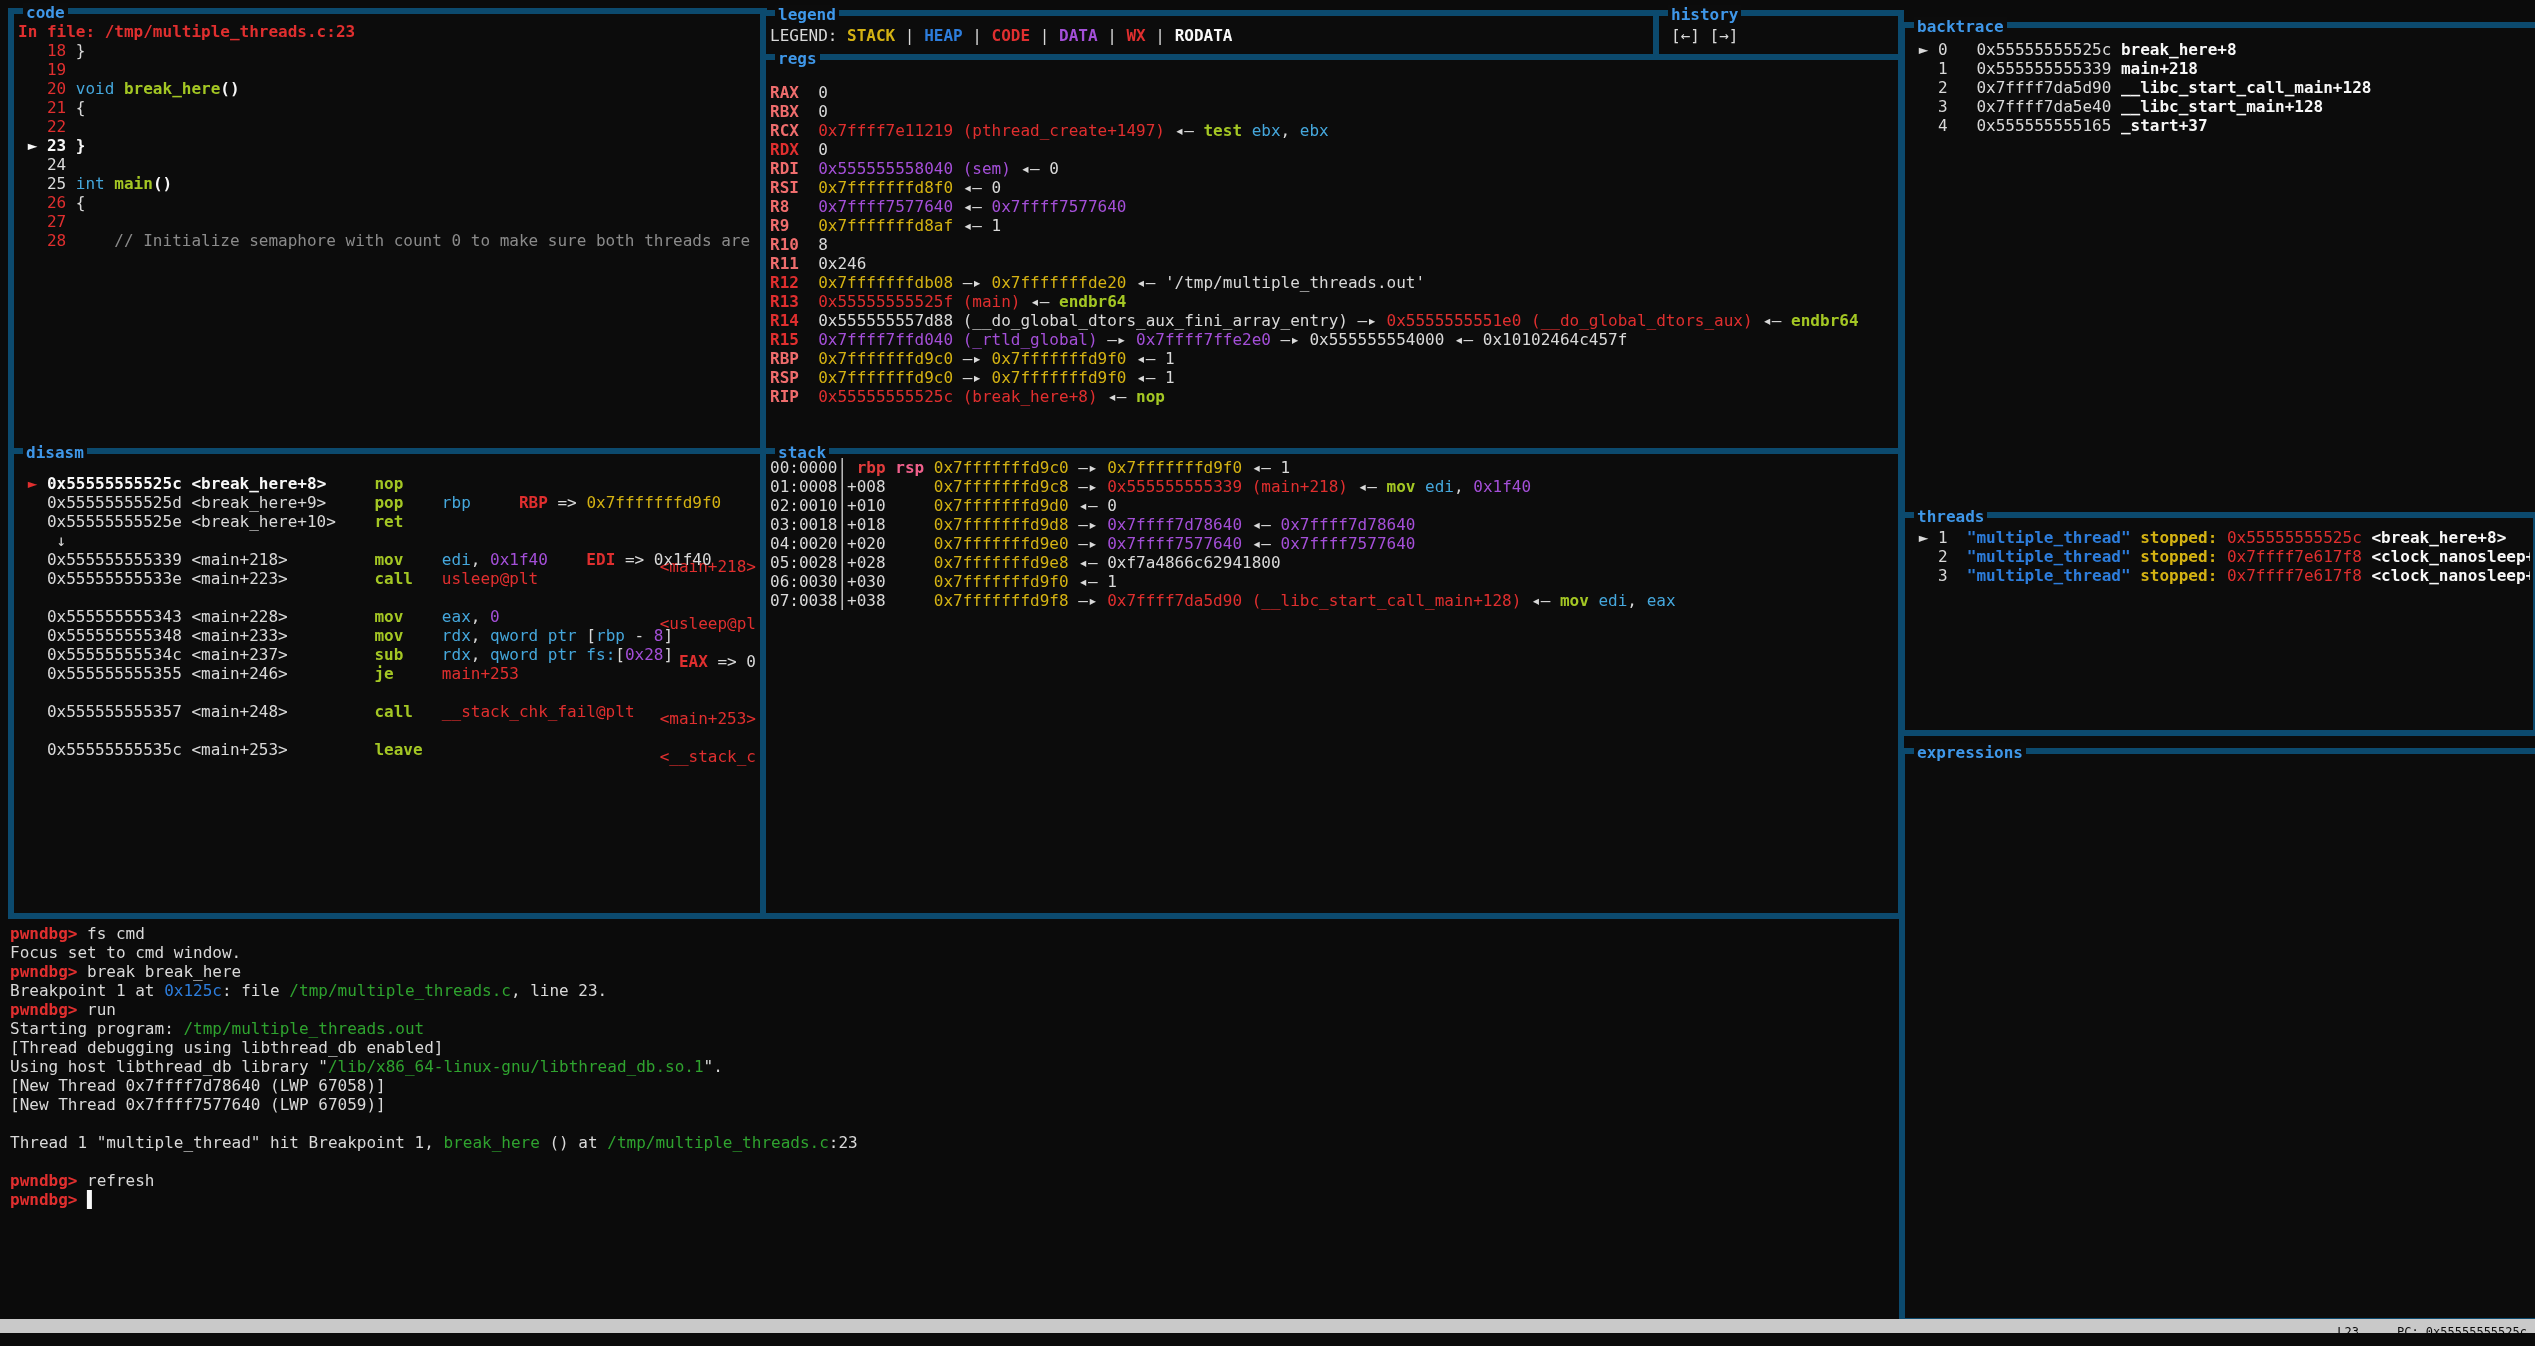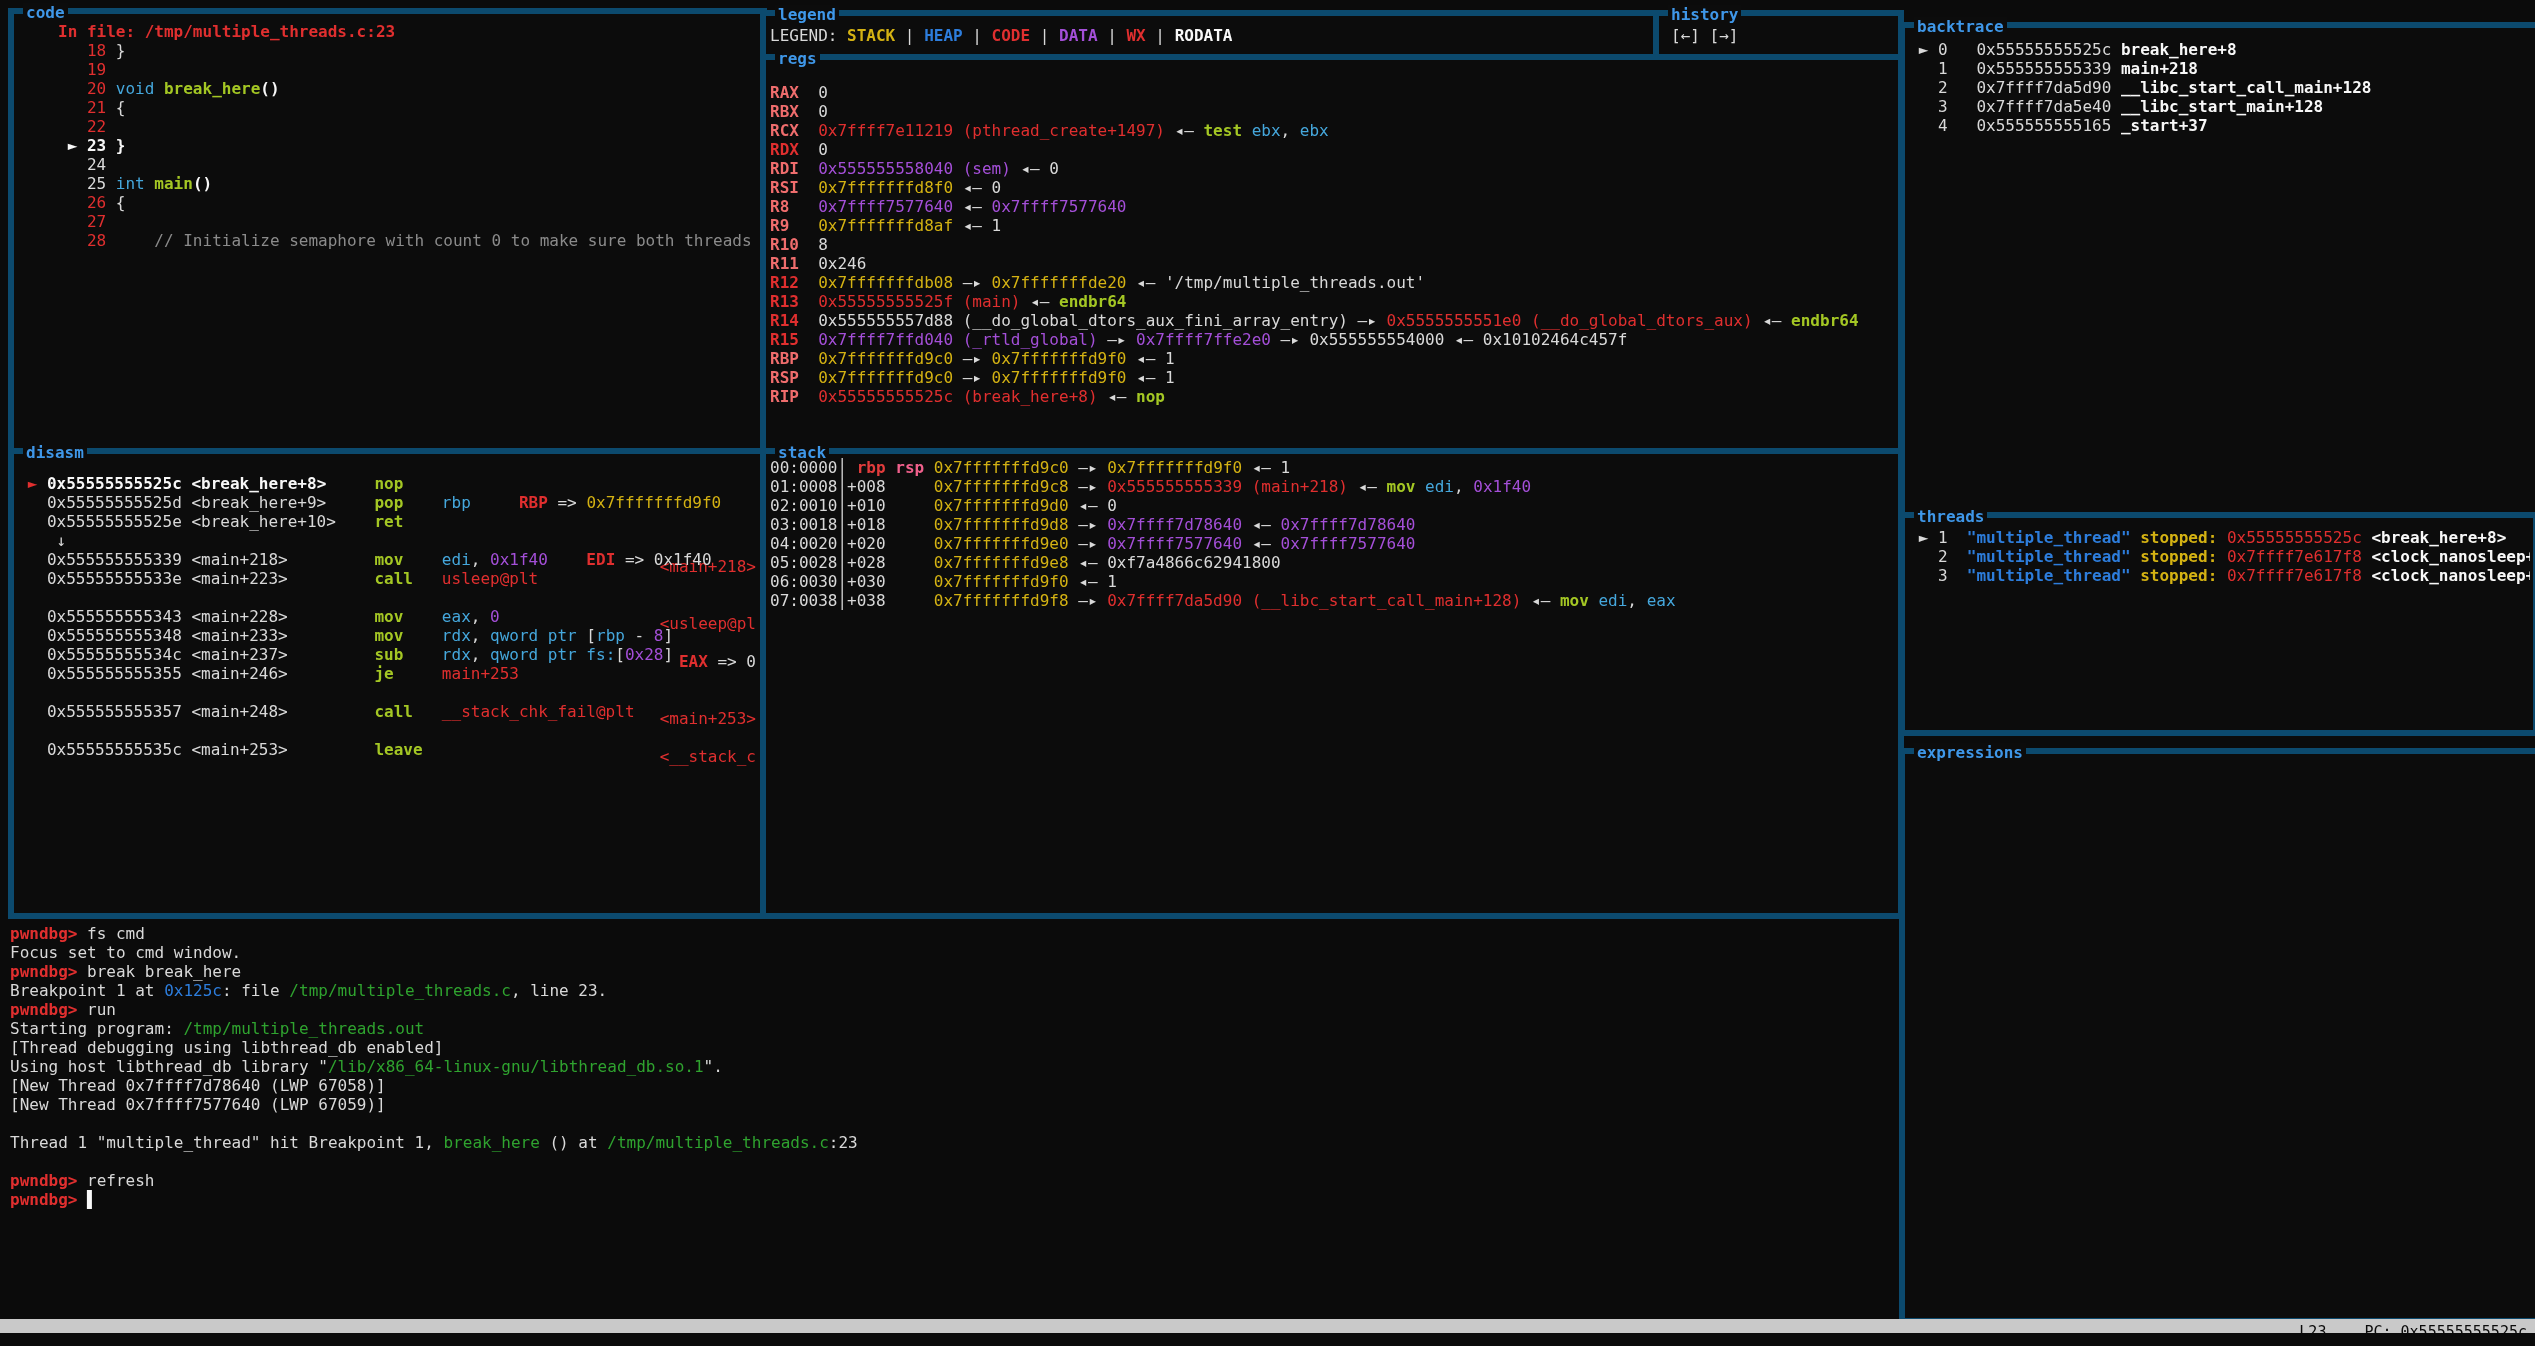--- a/index.html
+++ b/index.html
@@ -6,21 +6,21 @@
   .screen{position:relative;width:2535px;height:1346px;background:#0b0b0b;overflow:hidden;
           font-family:"DejaVu Sans Mono",monospace;font-size:16px;}
   .panel{position:absolute;border:6px solid #0c4a6e;background:#0c0c0c;}
   .ptitle{position:absolute;top:-11px;left:9px;background:#0c0c0c;color:#3f97e8;font-weight:bold;
           padding:0 3px;font-size:16px;line-height:19px;white-space:pre;}
   .pc{position:absolute;left:4px;right:3px;top:6px;bottom:3px;overflow:hidden;}
   .tl{position:relative;height:19px;line-height:19px;white-space:pre;}
   .rgt{position:absolute;right:2px;top:0;margin-top:45px;}
   .terminal{position:absolute;left:10px;top:924px;width:1880px;}
   .statusbar{position:absolute;left:0;top:1319px;width:2535px;height:14px;background:#c9c9c9;
-             color:#0b0b0b;font-size:15px;line-height:26px;white-space:pre;}
+             color:#0b0b0b;font-size:12px;line-height:26px;white-space:pre;}
   .sbright{position:absolute;right:8px;top:0;}
   .sbright span{margin-left:38px;}
   .hbtn{color:#d9d9d9;cursor:pointer;}
   
   .w{color:#d9d9d9}
   .W{color:#f8f8f8;font-weight:bold}
   .r{color:#e02f2f}
   .R{color:#ef6d6d}
   .y{color:#d4b213}
   .g{color:#2fa32f}
@@ -34,21 +34,21 @@
   .B{font-weight:bold}
   #p-code   {left:8px;   top:8px;   width:747px; height:440px;}
   #p-legend {left:760px; top:10px;  width:893px; height:44px;}
   #p-history{left:1653px;top:10px;  width:239px; height:44px;}
   #p-regs   {left:760px; top:54px;  width:1132px;height:394px;}
   #p-disasm {left:8px;   top:448px; width:747px; height:459px;}
   #p-stack  {left:760px; top:448px; width:1132px;height:459px;}
   #p-backtrace{left:1899px;top:22px;width:628px; height:490px;padding-left:40px;}
   #p-threads{left:1899px;top:512px; width:628px; height:212px;}
   #p-expressions{left:1899px;top:748px;width:628px;height:564px;padding-left:10px;}
-  #p-code .pc{top:8px;margin-left:40px;}
+  #p-code .pc{top:8px;}
   #p-regs .pc{top:23px;}
   #p-disasm .pc{top:20px;}
   #p-stack .pc{top:4px;}
   #p-backtrace .pc{top:12px;}
   #p-threads .pc{top:10px;}
   #p-legend .pc{top:10px;}
   #p-history .pc{top:10px;left:12px;}
 </style>
 </head>
 <body>

